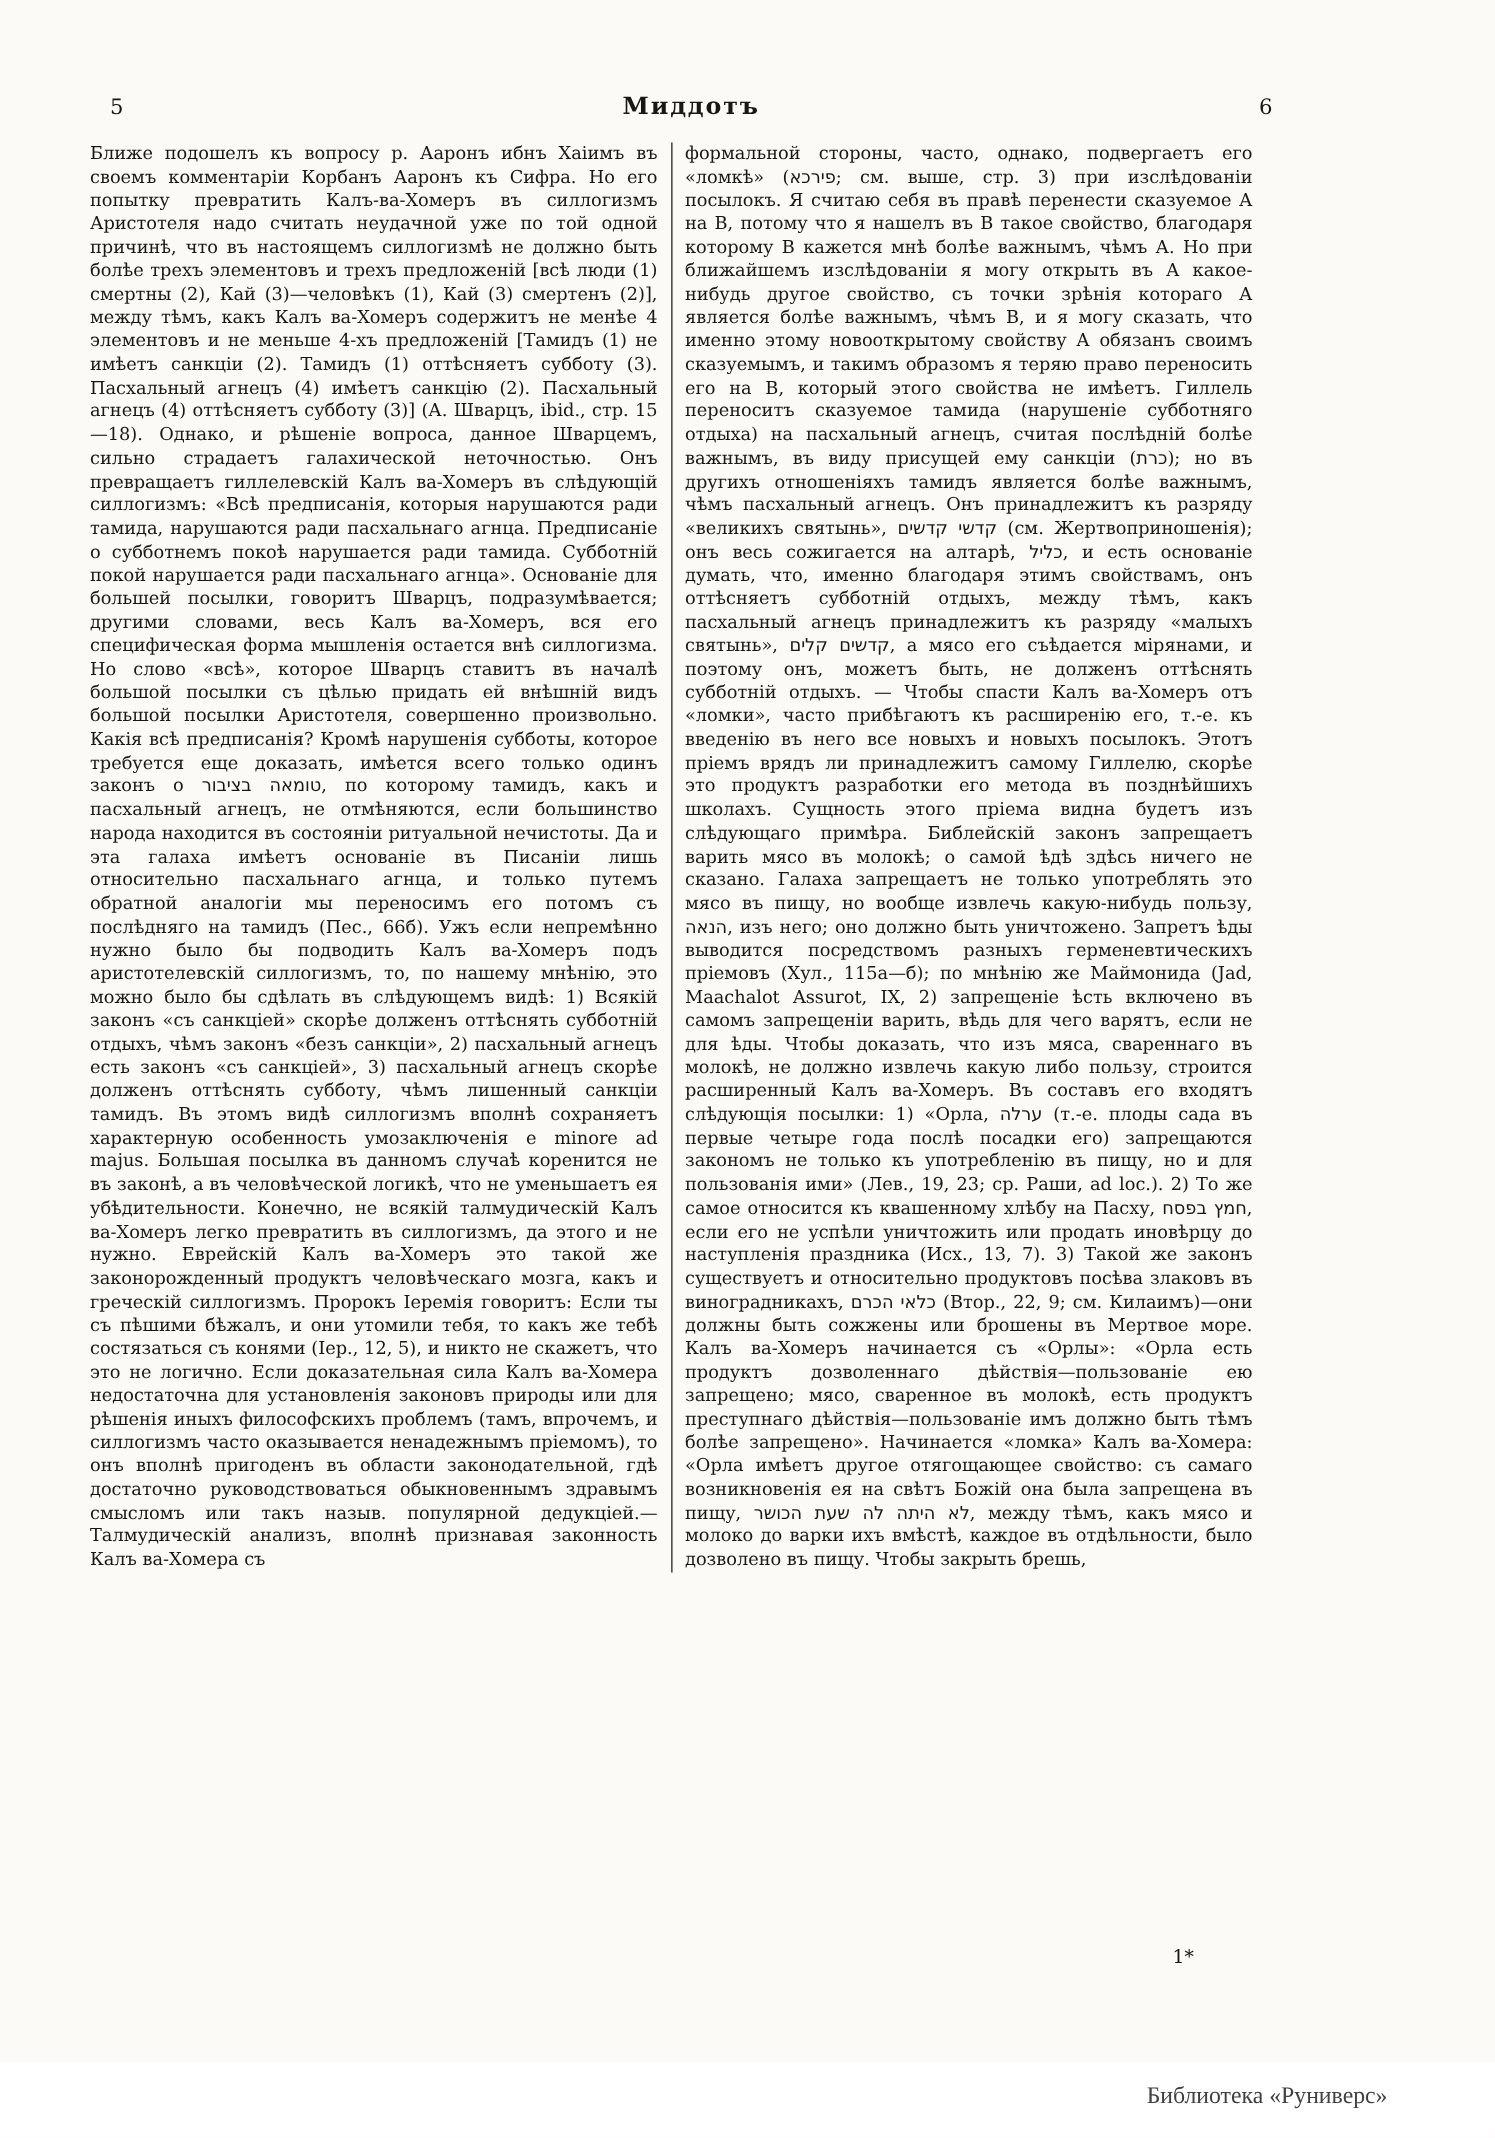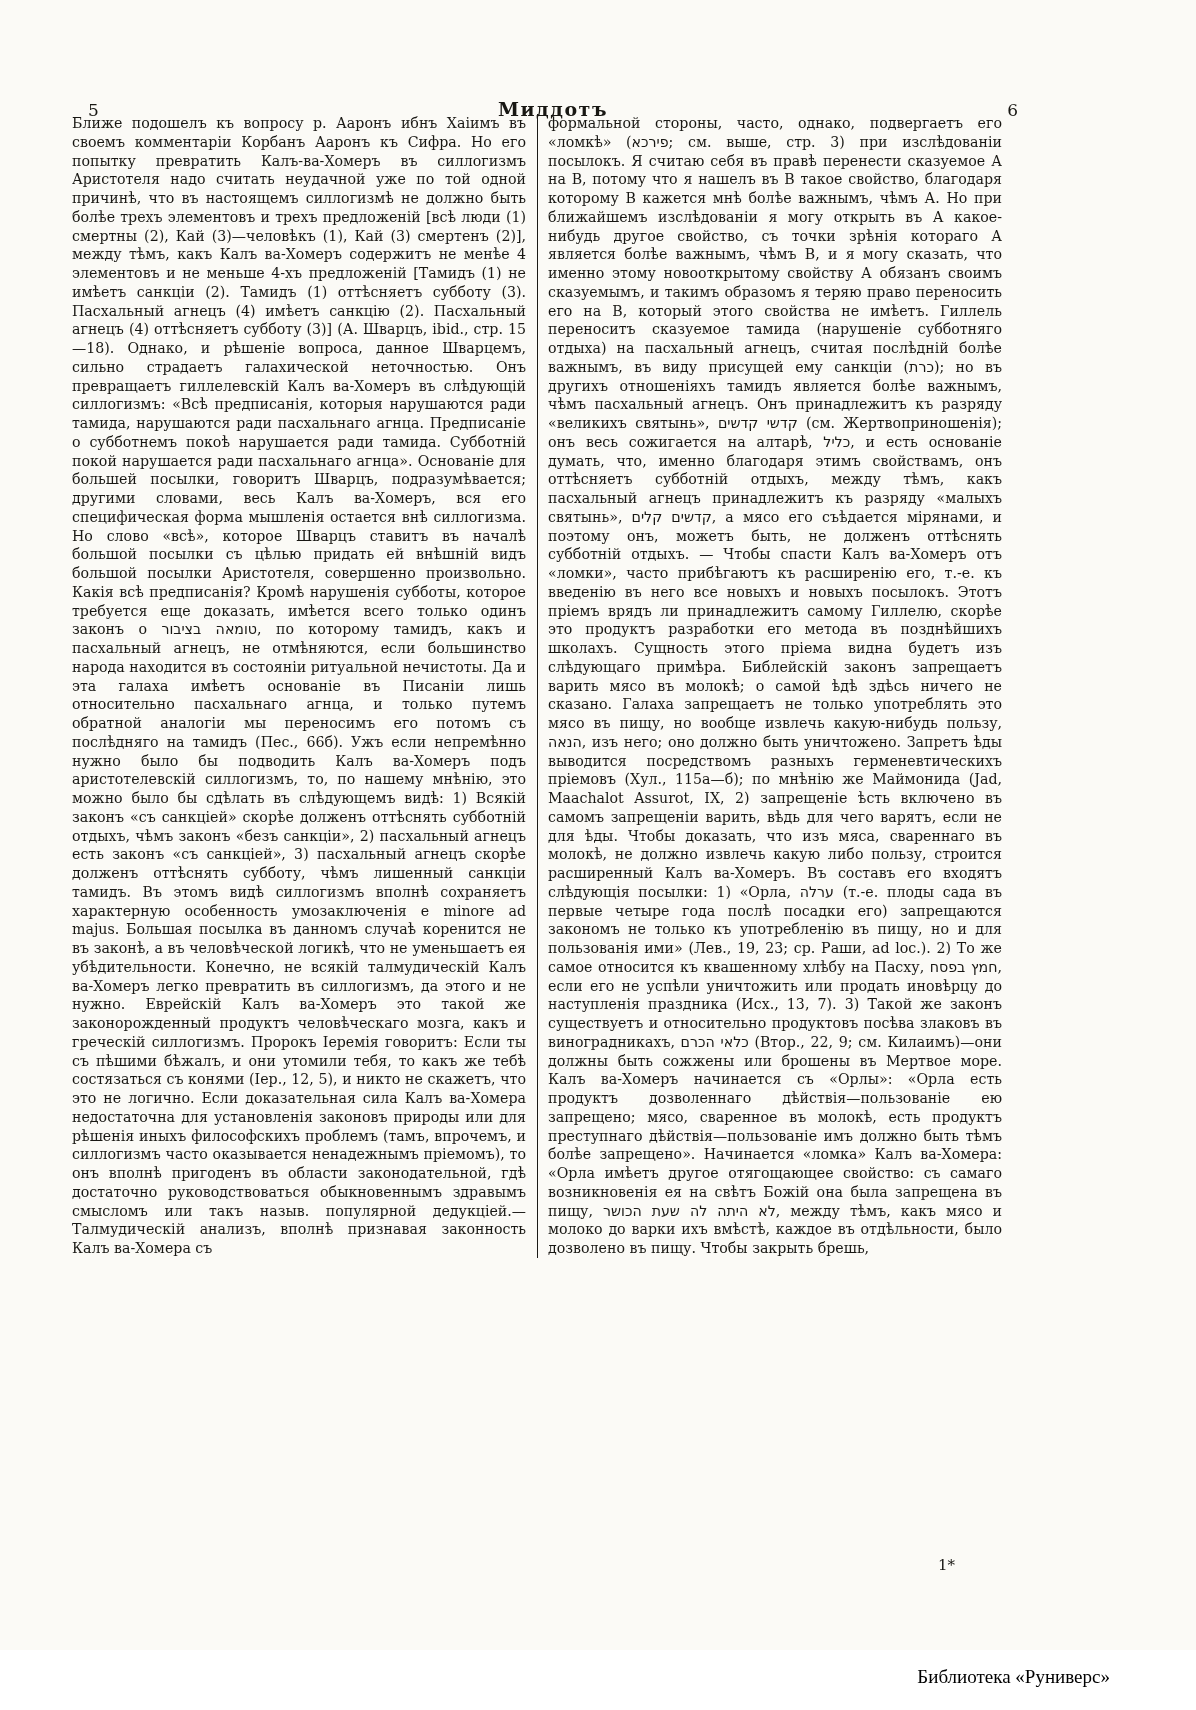--- a/index.html
+++ b/index.html
@@ -22,21 +22,20 @@
     width: 930px;
     display: flex;
     justify-content: space-between;
     align-items: baseline;
   }
   .pagenum { font-size: 17px; }
   .title {
     font-weight: bold;
     font-size: 19px;
     letter-spacing: 1.5px;
-    margin-top: 24px;
   }
 
   .textblock {
     position: absolute;
     top: 114px;
     left: 72px;
     width: 930px;
     display: flex;
     justify-content: space-between;
     align-items: stretch;
@@ -67,21 +66,21 @@
     left: 0;
     bottom: 0;
     width: 100%;
     height: 60px;
     background: #ffffff;
   }
   .watermark {
     position: absolute;
     right: 86px;
     bottom: 22px;
-    color: #000000;
+    color: #404040;
     font-size: 19px;
     font-family: "Liberation Serif", "DejaVu Serif", serif;
   }
 </style>
 </head>
 <body>
 
 <div class="page">
 
   <div class="header">

